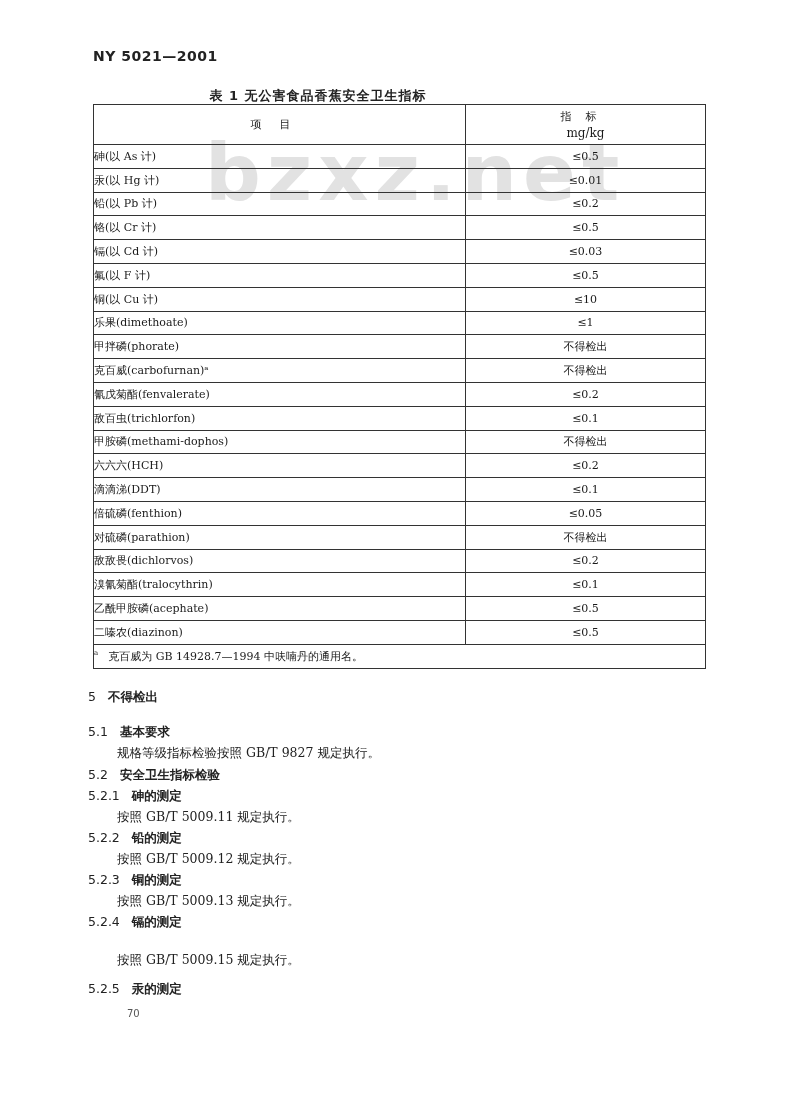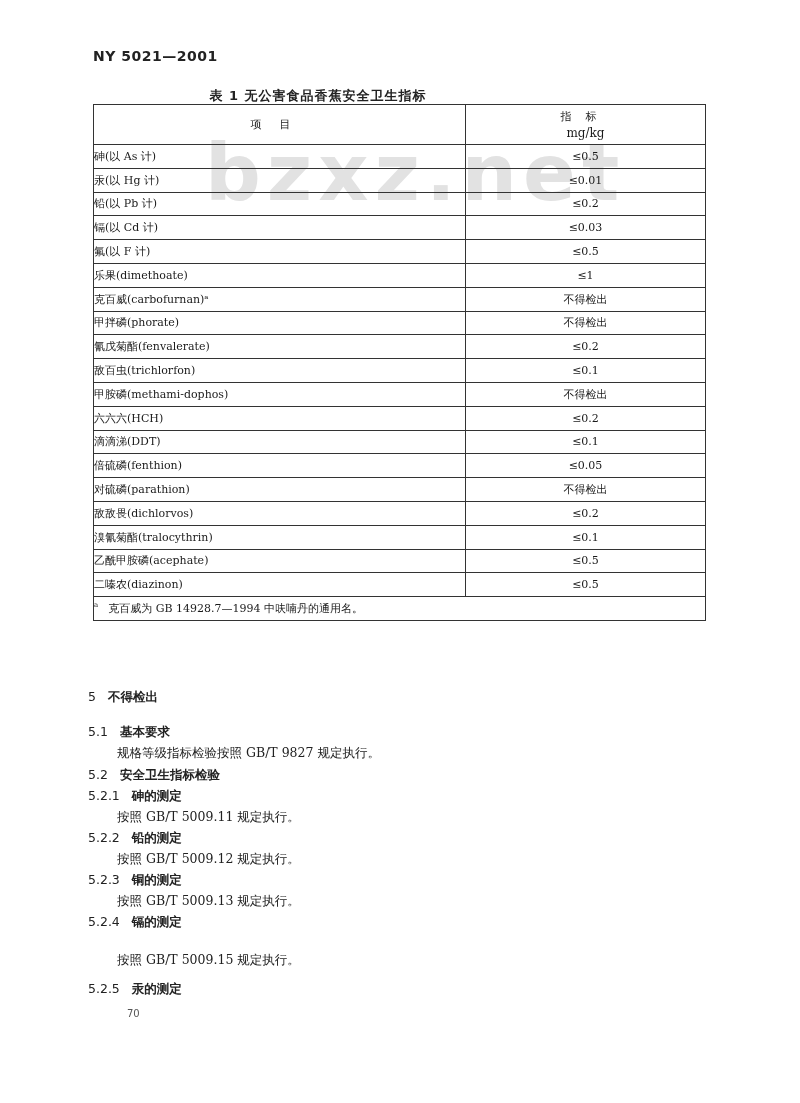--- a/index.html
+++ b/index.html
@@ -68,37 +68,45 @@
       </tr>
       <tr>
         <td class="item">汞(以 Hg 计)</td>
         <td class="limit">≤0.01</td>
       </tr>
       <tr>
         <td class="item">铅(以 Pb 计)</td>
         <td class="limit">≤0.2</td>
       </tr>
       <tr>
+        <td class="item">铬(以 Cr 计)</td>
+        <td class="limit">≤0.5</td>
+      </tr>
+      <tr>
         <td class="item">镉(以 Cd 计)</td>
         <td class="limit">≤0.03</td>
       </tr>
       <tr>
         <td class="item">氟(以 F 计)</td>
         <td class="limit">≤0.5</td>
       </tr>
       <tr>
+        <td class="item">铜(以 Cu 计)</td>
+        <td class="limit">≤10</td>
+      </tr>
+      <tr>
         <td class="item">乐果(dimethoate)</td>
         <td class="limit">≤1</td>
       </tr>
       <tr>
-        <td class="item">克百威(carbofurnan)ᵃ</td>
+        <td class="item">甲拌磷(phorate)</td>
         <td class="limit">不得检出</td>
       </tr>
       <tr>
-        <td class="item">甲拌磷(phorate)</td>
+        <td class="item">克百威(carbofurnan)ᵃ</td>
         <td class="limit">不得检出</td>
       </tr>
       <tr>
         <td class="item">氰戊菊酯(fenvalerate)</td>
         <td class="limit">≤0.2</td>
       </tr>
       <tr>
         <td class="item">敌百虫(trichlorfon)</td>
         <td class="limit">≤0.1</td>
       </tr>

